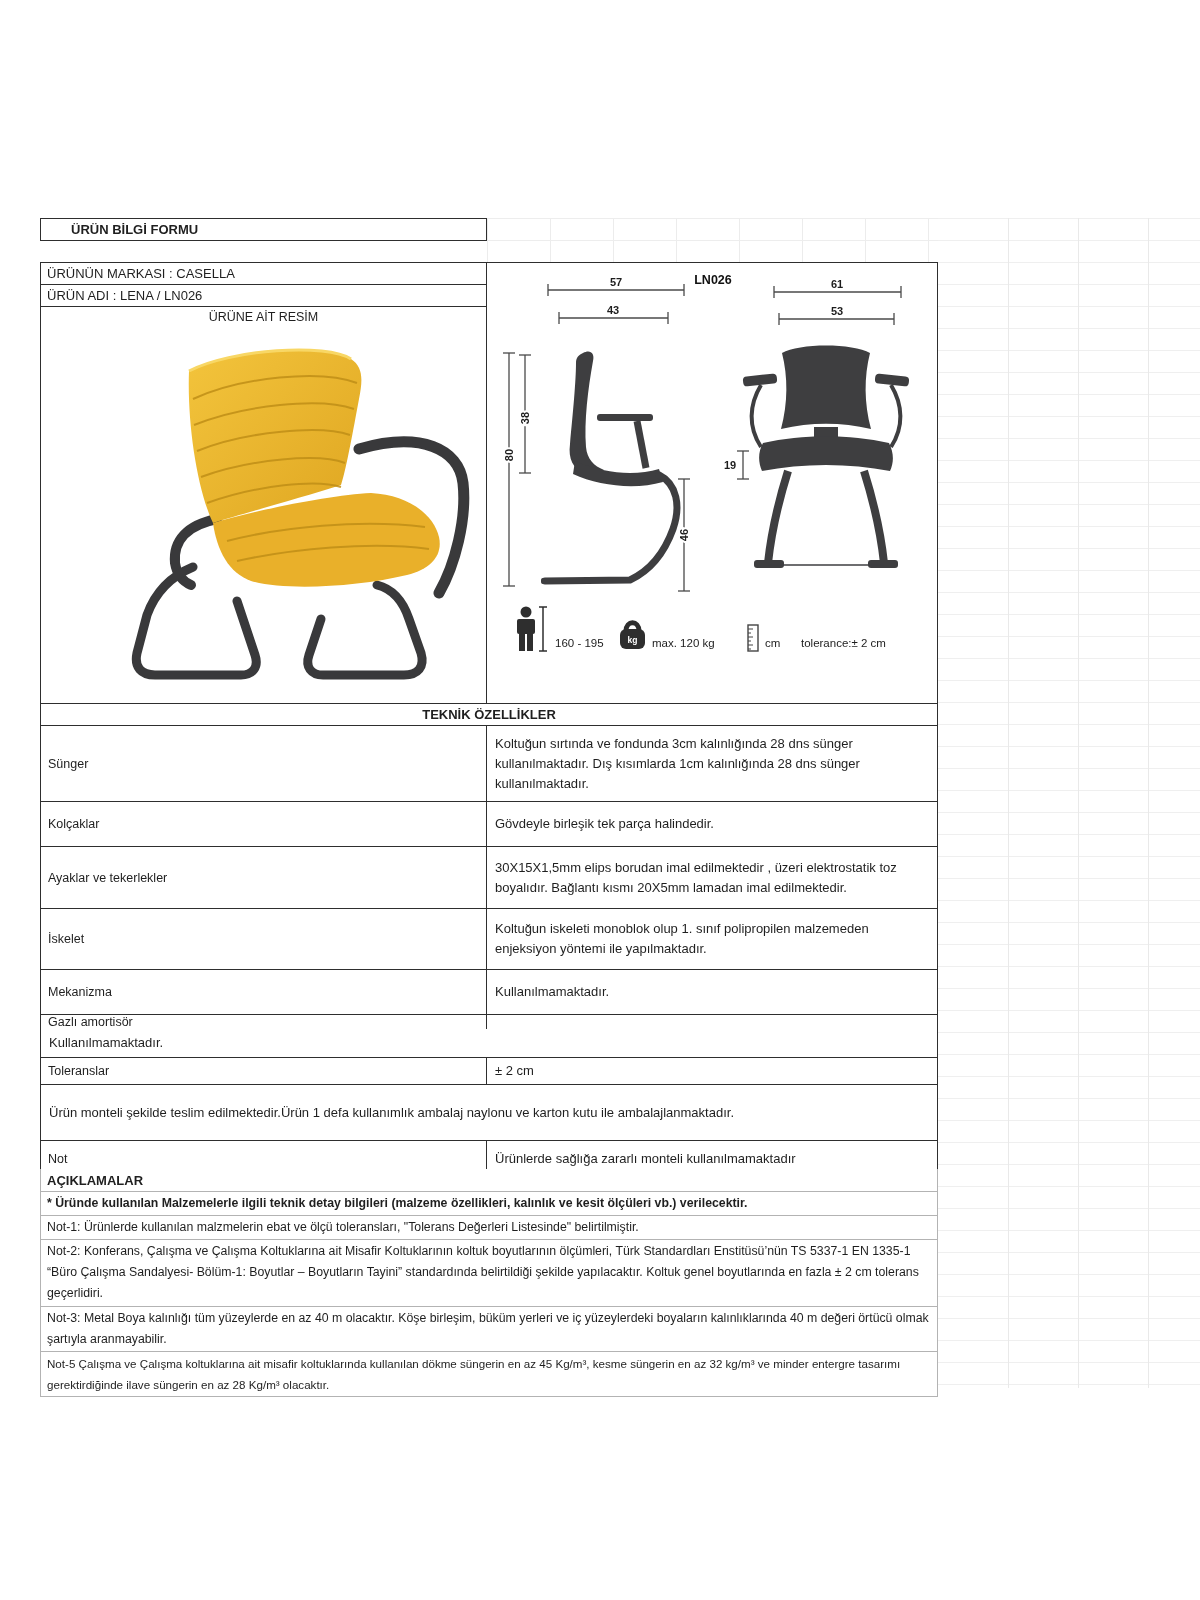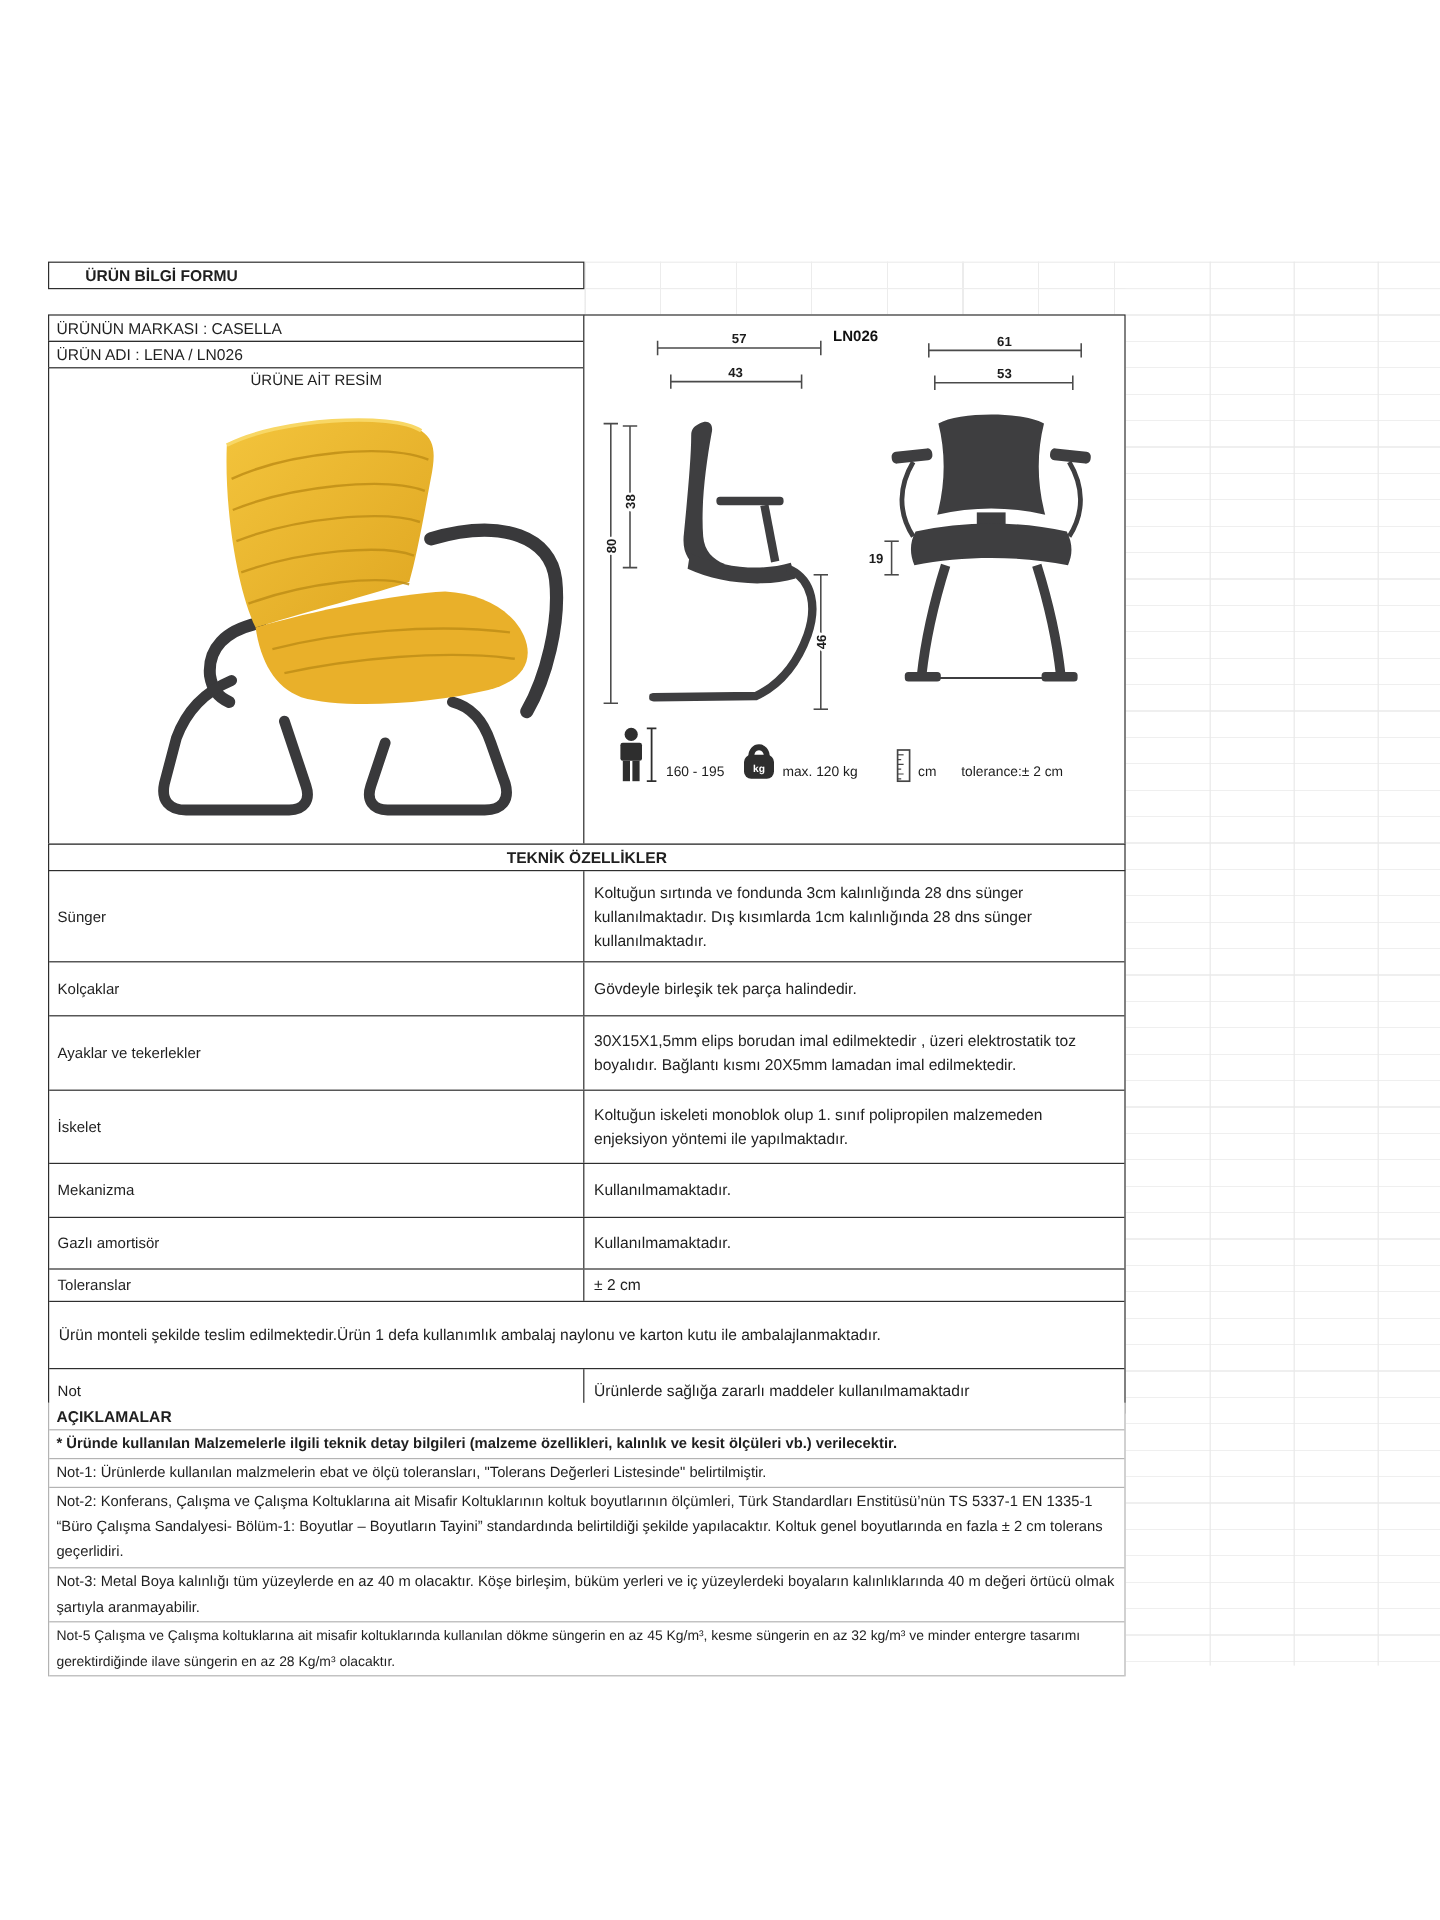--- a/index.html
+++ b/index.html
@@ -214,34 +214,34 @@
       <div class="spec-value">30X15X1,5mm elips borudan imal edilmektedir , üzeri elektrostatik toz boyalıdır. Bağlantı kısmı 20X5mm lamadan imal edilmektedir.</div>
     </div>
     <div class="spec-row" style="height:60px;">
       <div class="spec-label">İskelet</div>
       <div class="spec-value">Koltuğun iskeleti monoblok olup 1. sınıf polipropilen malzemeden enjeksiyon yöntemi ile yapılmaktadır.</div>
     </div>
     <div class="spec-row" style="height:44px;">
       <div class="spec-label">Mekanizma</div>
       <div class="spec-value">Kullanılmamaktadır.</div>
     </div>
-    <div class="spec-row" style="height:42px;">
+    <div class="spec-row" style="height:42px;flex-direction:column;">
       <div class="spec-label">Gazlı amortisör</div>
       <div class="spec-value">Kullanılmamaktadır.</div>
     </div>
     <div class="spec-row" style="height:26px;">
       <div class="spec-label">Toleranslar</div>
       <div class="spec-value">± 2 cm</div>
     </div>
     <div class="spec-row" style="height:55px;">
       <div class="spec-value">Ürün monteli şekilde teslim edilmektedir.Ürün 1 defa kullanımlık ambalaj naylonu ve karton kutu ile ambalajlanmaktadır.</div>
     </div>
     <div class="spec-row" style="height:36px;">
       <div class="spec-label">Not</div>
-      <div class="spec-value">Ürünlerde sağlığa zararlı maddeler kullanılmamaktadır</div>
+      <div class="spec-value">Ürünlerde sağlığa zararlı monteli kullanılmamaktadır</div>
     </div>
   </div>
 
   <div class="abs notes" style="left:40px;top:1169px;width:898px;">
     <div class="note-row note-head" style="height:23px;">AÇIKLAMALAR</div>
     <div class="note-row" style="min-height:23px;font-weight:bold;">* Üründe kullanılan Malzemelerle ilgili teknik detay bilgileri (malzeme özellikleri, kalınlık ve kesit ölçüleri vb.)  verilecektir.</div>
     <div class="note-row" style="min-height:23px;">Not-1: Ürünlerde kullanılan malzmelerin ebat ve ölçü toleransları, "Tolerans Değerleri Listesinde" belirtilmiştir.</div>
     <div class="note-row" style="min-height:67px;">Not-2: Konferans, Çalışma ve Çalışma Koltuklarına ait  Misafir Koltuklarının koltuk boyutlarının ölçümleri, Türk Standardları Enstitüsü’nün TS 5337-1 EN 1335-1 “Büro Çalışma Sandalyesi- Bölüm-1: Boyutlar – Boyutların Tayini” standardında belirtildiği şekilde yapılacaktır. Koltuk genel boyutlarında en fazla ± 2 cm tolerans geçerlidiri.</div>
     <div class="note-row" style="min-height:45px;">Not-3: Metal Boya kalınlığı tüm yüzeylerde en az 40 m  olacaktır. Köşe birleşim, büküm yerleri ve iç yüzeylerdeki boyaların kalınlıklarında 40 m değeri örtücü olmak şartıyla aranmayabilir.</div>
     <div class="note-row note-small" style="min-height:45px;">Not-5 Çalışma ve Çalışma koltuklarına ait misafir koltuklarında kullanılan dökme süngerin en az 45 Kg/m³, kesme süngerin en az 32 kg/m³ ve minder entergre tasarımı gerektirdiğinde ilave süngerin en az 28 Kg/m³ olacaktır.</div>

